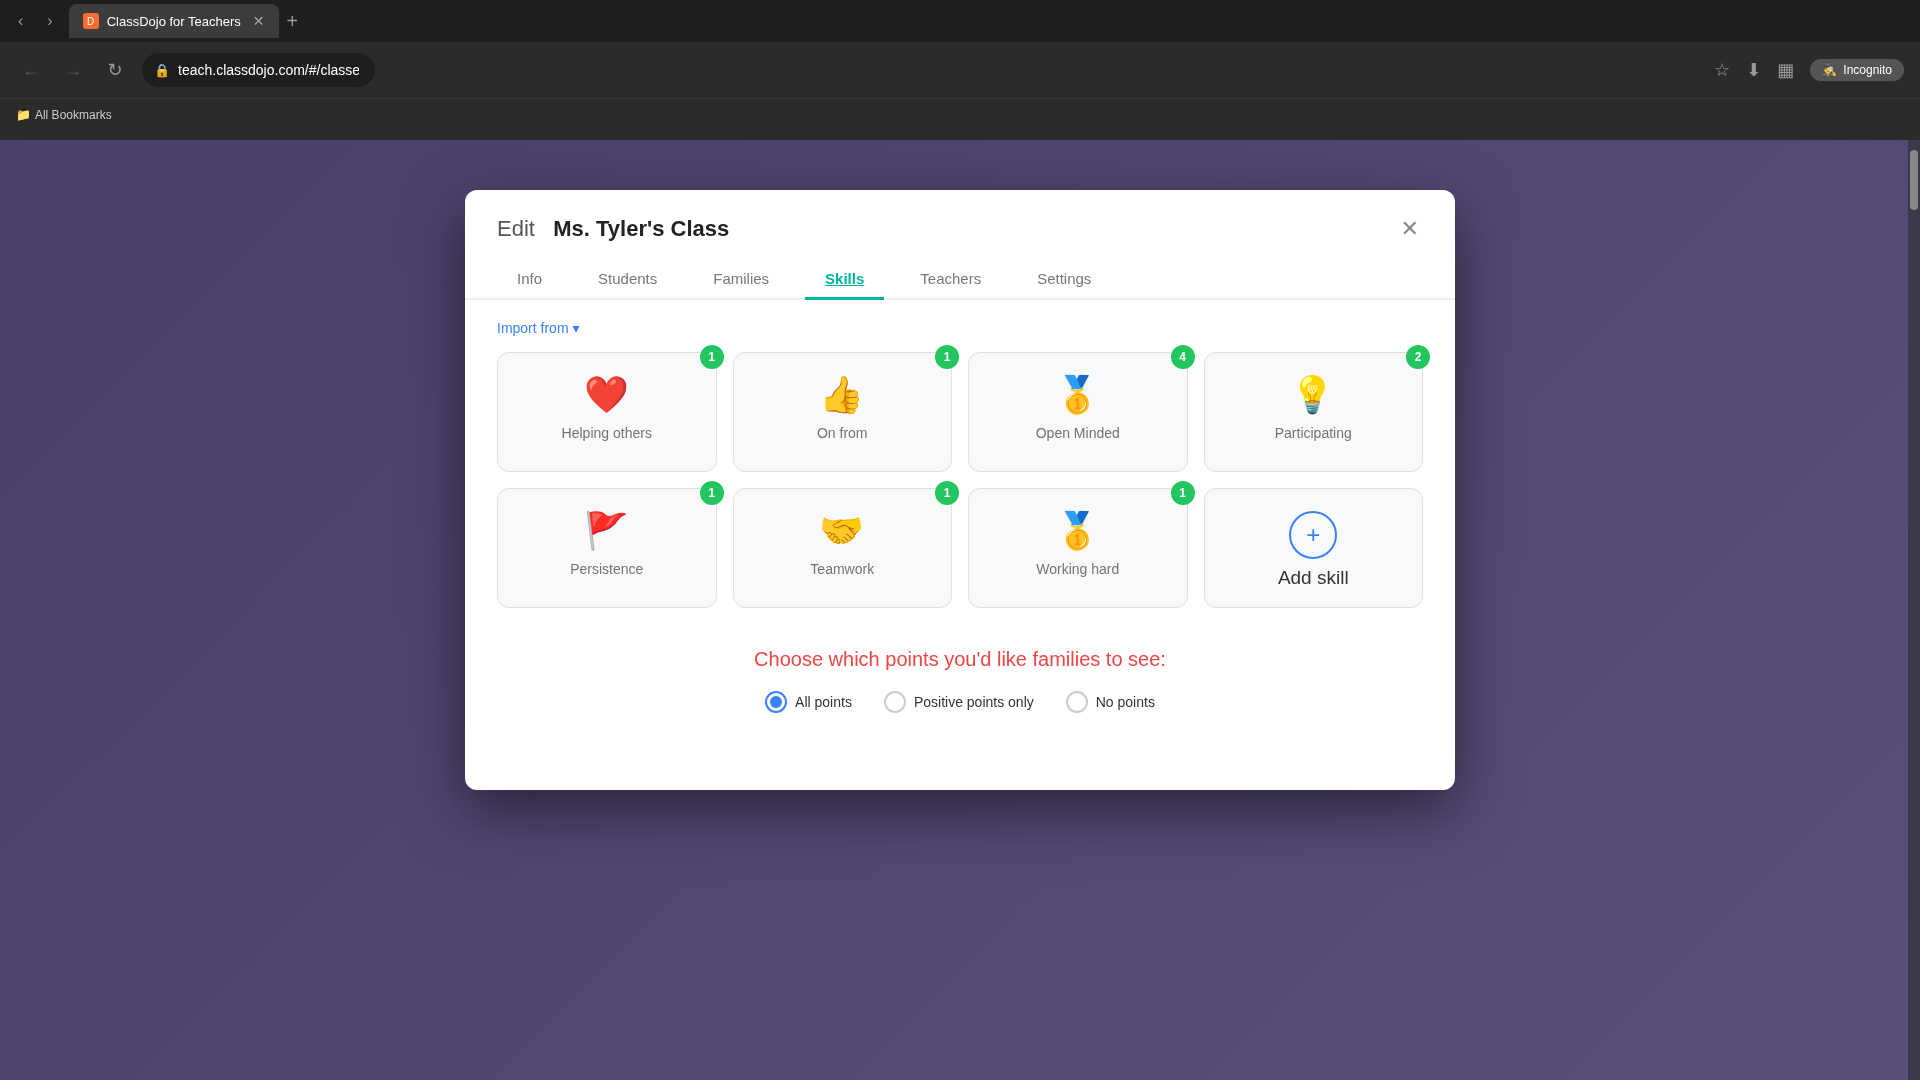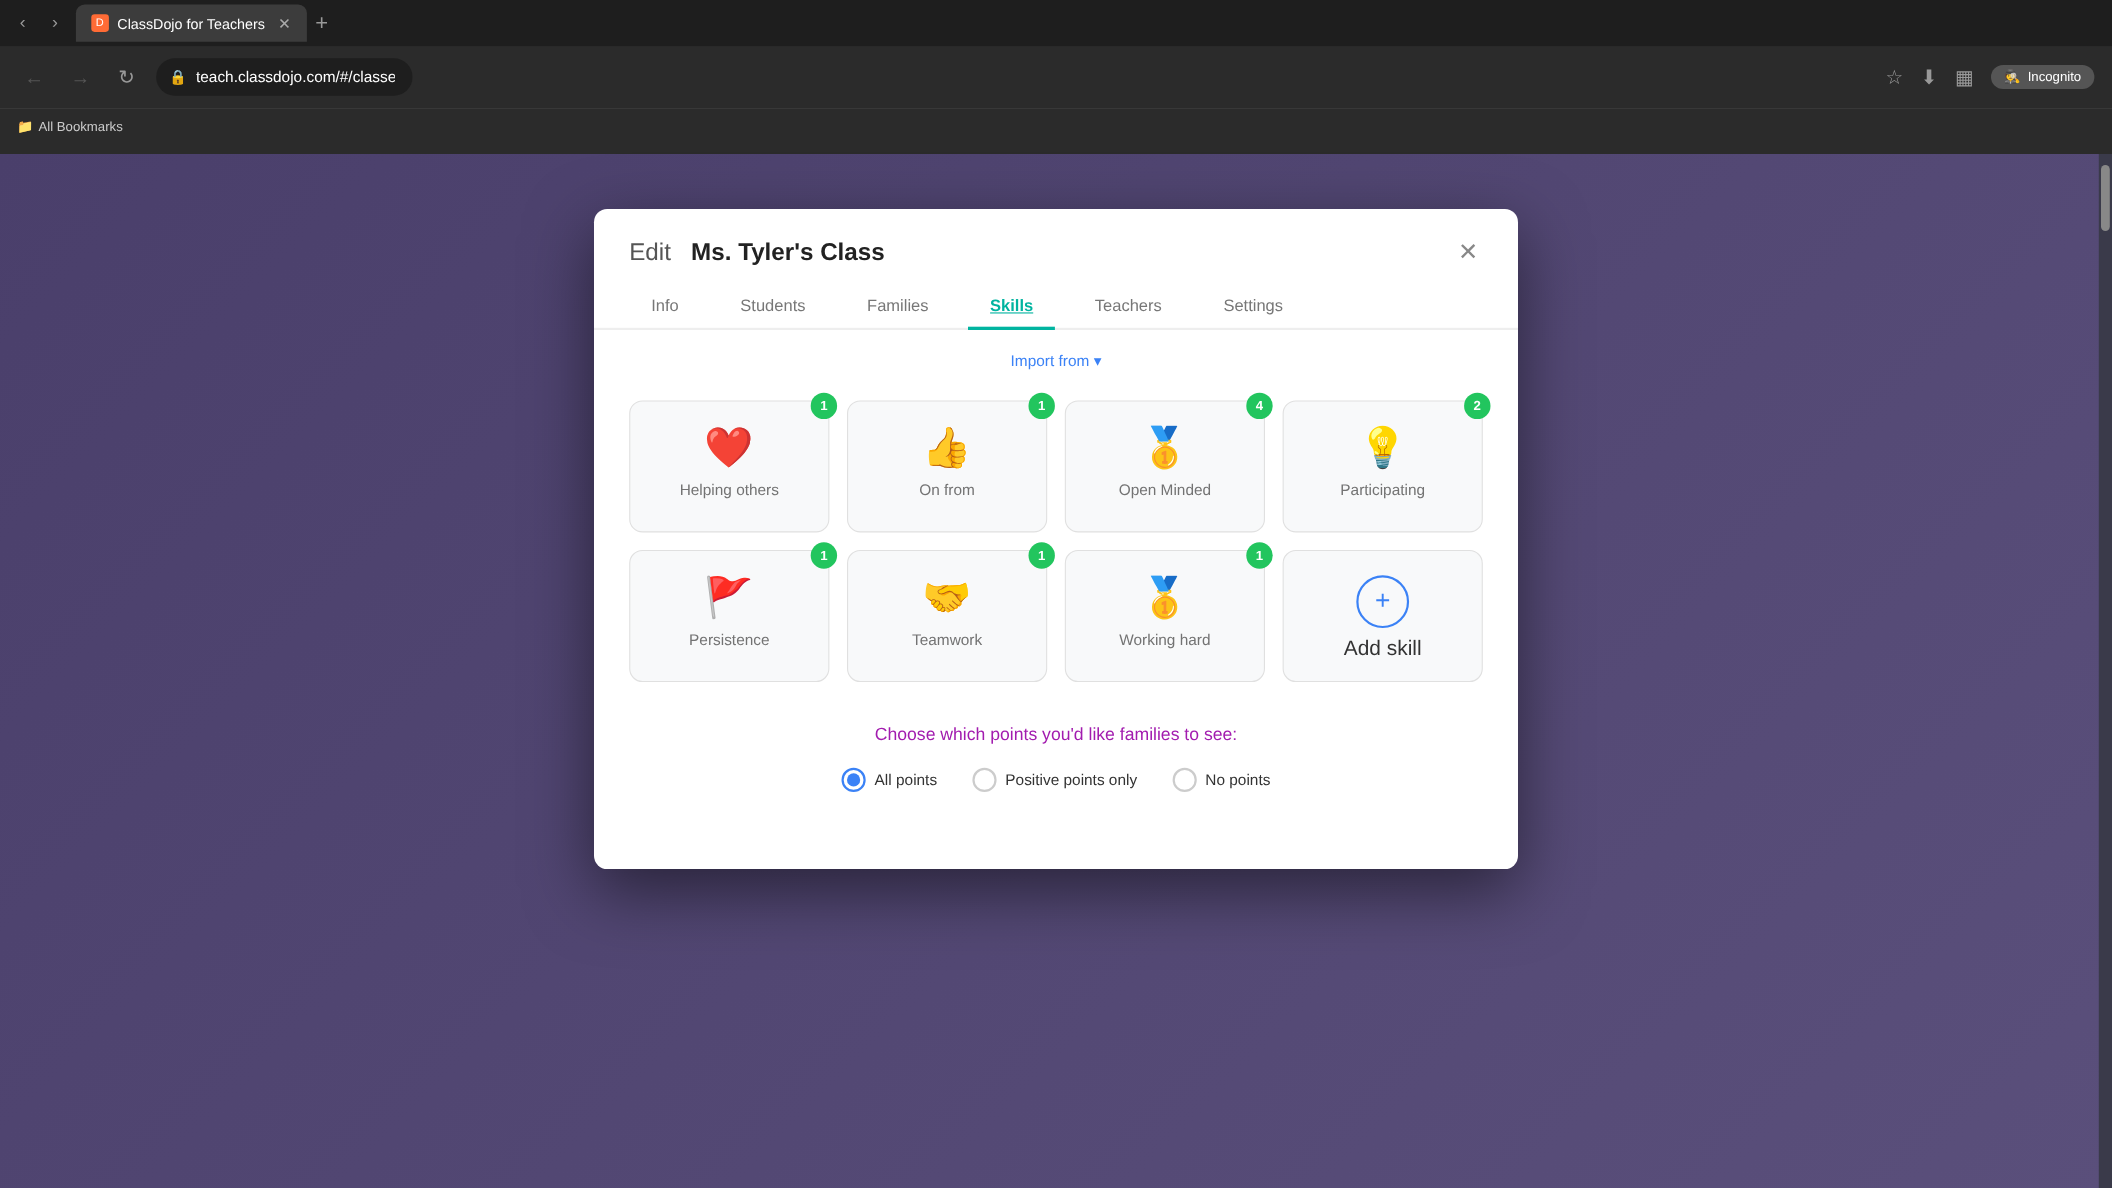--- a/index.html
+++ b/index.html
@@ -181,21 +181,21 @@
       background: #888;
       border-radius: 4px;
       margin: 2px auto;
       margin-top: 10px;
     }
 
     
     .modal {
       background: #fff;
       border-radius: 12px;
-      width: 840px;
+      width: 990px;
       min-height: 600px;
       box-shadow: 0 20px 60px rgba(0,0,0,0.5);
       overflow: hidden;
       position: relative;
     }
     .modal-header {
       display: flex;
       align-items: center;
       justify-content: space-between;
       padding: 24px 32px 0;
@@ -248,22 +248,22 @@
       font-weight: 600;
       text-decoration: underline;
     }
 
     
     .modal-content {
       padding: 20px 32px 32px;
     }
     .import-row {
       display: flex;
-      justify-content: center;
-      margin-bottom: 28px;
+      justify-content: flex-start;
+      margin-bottom: 16px;
     }
     .import-btn {
       background: none;
       border: none;
       color: #3b82f6;
       font-size: 14px;
       cursor: pointer;
       display: flex;
       align-items: center;
       gap: 4px;
@@ -347,22 +347,22 @@
       color: #333;
       font-weight: 500;
     }
 
     
     .points-section {
       text-align: center;
       padding-top: 8px;
     }
     .points-label {
-      font-size: 16px;
-      color: #a21caf;
+      font-size: 20px;
+      color: #ef4444;
       margin-bottom: 20px;
       font-weight: 500;
     }
     .radio-group {
       display: flex;
       align-items: center;
       justify-content: center;
       gap: 32px;
       margin-top: 20px;
     }

